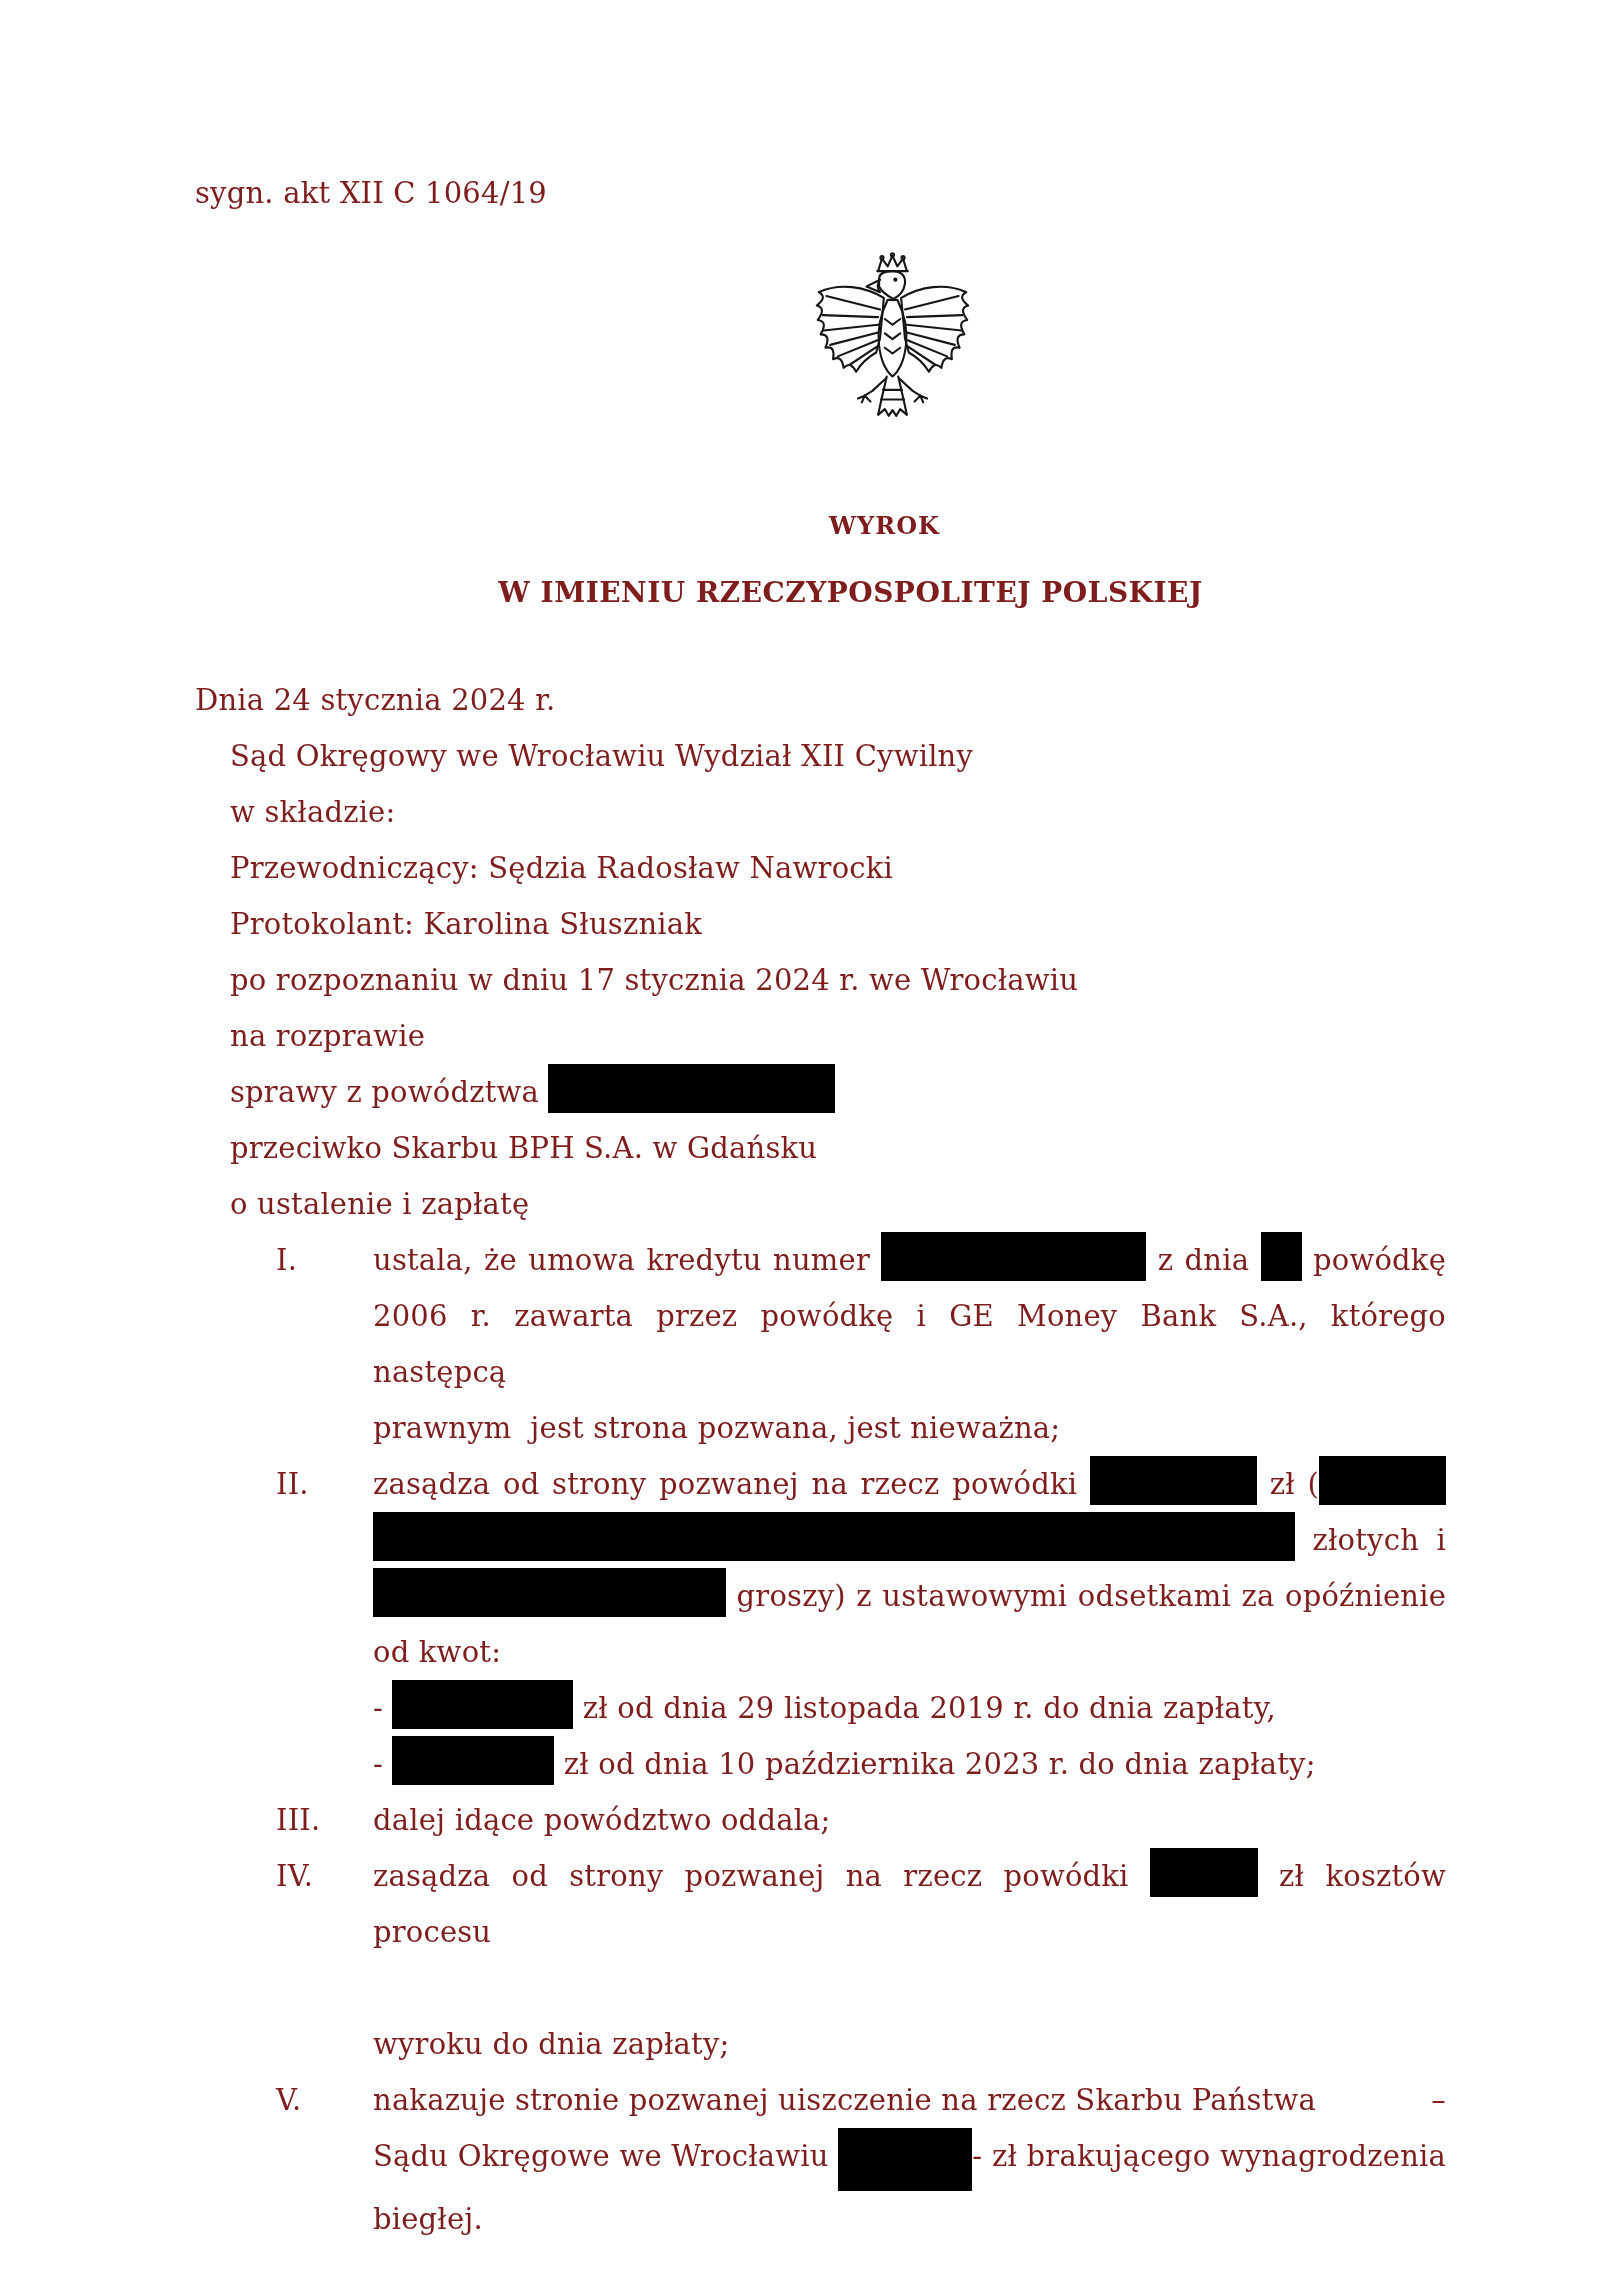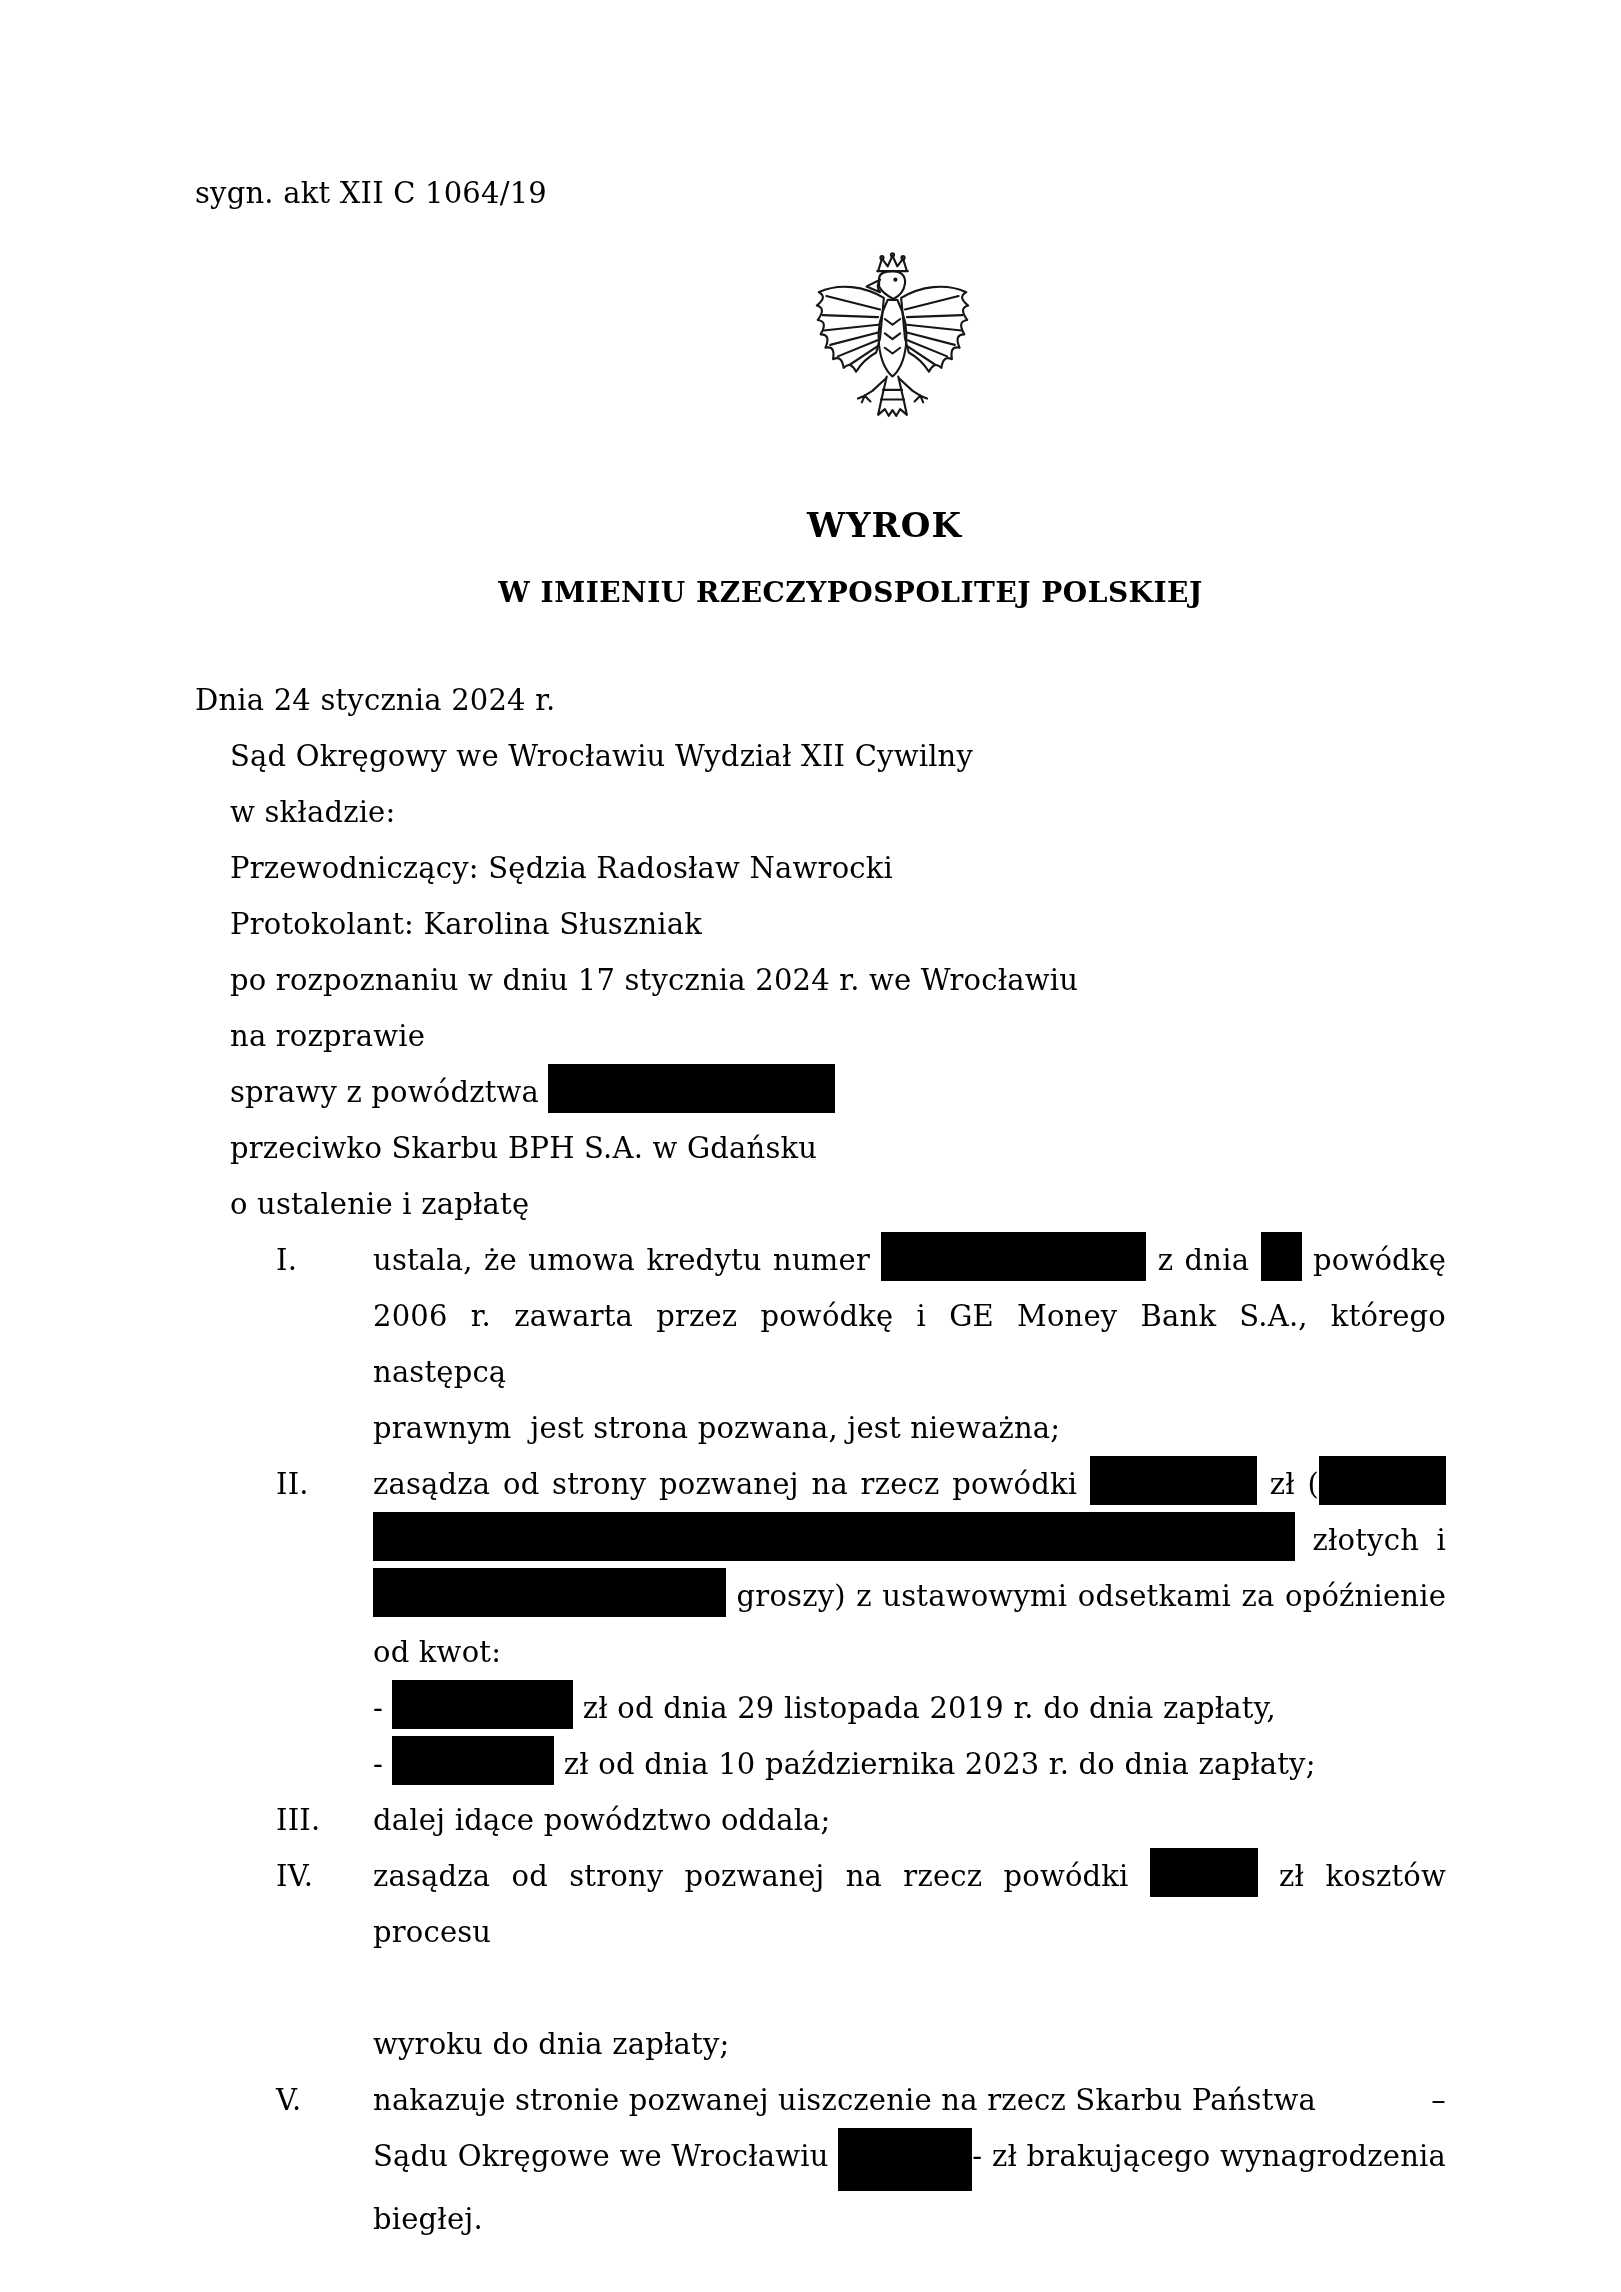--- a/index.html
+++ b/index.html
@@ -2,34 +2,34 @@
 <html lang="pl"><head>
 <meta charset="utf-8">
 <title>Wyrok</title>
 <style>
   html, body { margin: 0; padding: 0; background: #ffffff; }
   .page {
     position: relative;
     width: 1621px;
     height: 2293px;
     background: #ffffff;
-    color: #000000;
+    color: #7f1d1d;
     font-family: "DejaVu Serif", "Liberation Serif", serif;
     font-size: 29px;
     letter-spacing: 0.2px;
     box-sizing: border-box;
     padding: 165px 175px 0 195px;
     overflow: hidden;
   }
   .sygn { line-height: 56px; }
   .emblem-wrap { margin-top: 29px; height: 184px; text-align: center; }
   .emblem-wrap svg { transform: translateX(72px); }
   .title {
     margin-top: 69px; text-align: center;
-    font-weight: bold; font-size: 34px; line-height: 45px;
+    font-weight: bold; font-size: 24px; line-height: 45px;
     transform: translateX(64px);
     letter-spacing: 1px;
   }
   .subtitle {
     margin-top: 21.6px; text-align: center;
     font-weight: bold; font-size: 28px; line-height: 45px;
     transform: translateX(30px);
     letter-spacing: 0.5px;
   }
   .date { margin-top: 57px; text-align: left; padding-right: 44px; line-height: 56px; }

